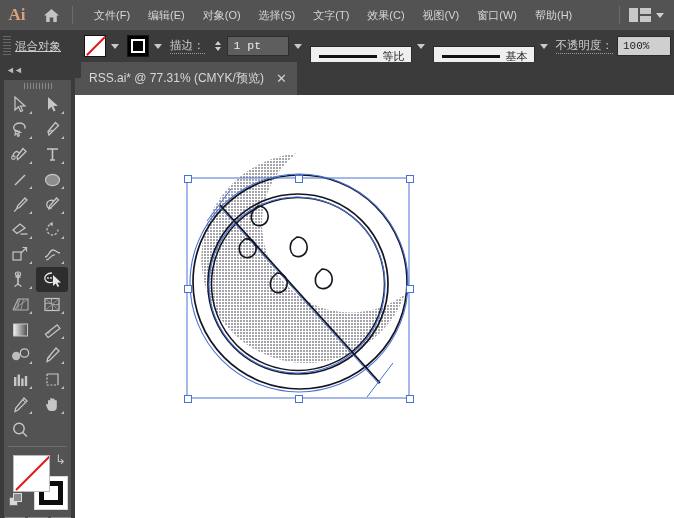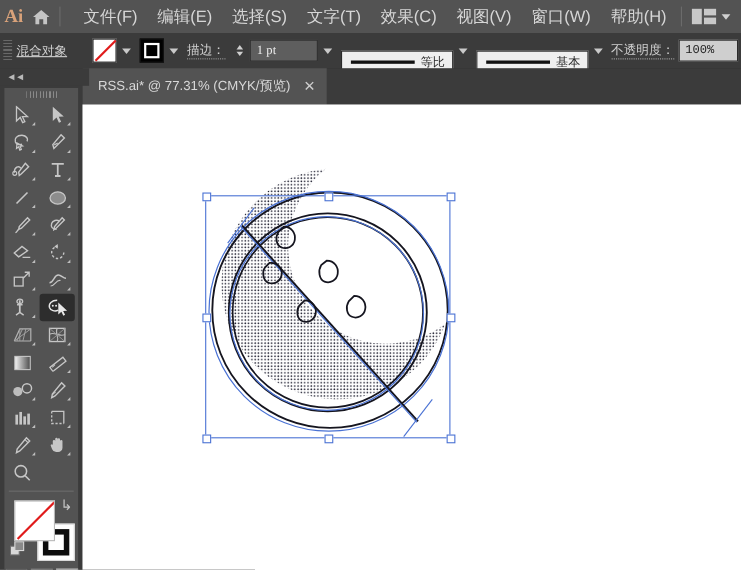--- a/index.html
+++ b/index.html
@@ -20,21 +20,21 @@
     width:34px;height:40px;display:flex;align-items:center;justify-content:center;
     color:#d9a27a;font-size:17px;font-weight:bold;letter-spacing:0px;
     font-family:"Liberation Serif","DejaVu Serif",serif;
   }
   .home-icon{
     width:34px;height:30px;display:flex;align-items:center;justify-content:center;
   }
   .vsep{width:1px;height:18px;background:#6b6b6b;margin:0 4px;}
   .menu-items{display:flex;align-items:center;margin-left:8px;}
   .menu-item{
-    color:#d6d6d6;font-size:15px;padding:4px 9px;cursor:default;white-space:nowrap;
+    color:#d6d6d6;font-size:11px;padding:4px 9px;cursor:default;white-space:nowrap;
   }
   .ws-switch{
     margin-left:auto;display:flex;align-items:center;gap:5px;padding-right:10px;
   }
   .ws-grid{display:flex;flex-direction:column;gap:2px;}
   .ws-grid .r{display:flex;gap:2px;}
   .ws-grid .b{background:#c8c8c8;}
   .chev{
     width:0;height:0;border-left:4px solid transparent;border-right:4px solid transparent;
     border-top:5px solid #d0d0d0;
@@ -83,21 +83,21 @@
     width:11px;height:20px;margin:0 3px 0 4px;
   }
   .spinner b{
     width:0;height:0;border-left:3.5px solid transparent;border-right:3.5px solid transparent;display:block;
   }
   .spinner b.up{border-bottom:4px solid #cfcfcf;margin-bottom:2px;}
   .spinner b.dn{border-top:4px solid #cfcfcf;}
   .field{
     background:#5e5e5e;color:#ececec;font-size:11.5px;height:18px;line-height:18px;
     padding:0 6px;min-width:48px;border:1px solid #2e2e2e;
-    font-family:Liberation Serif, serif;
+    font-family:Liberation Mono, monospace;
   }
   .profile-box{
     background:#efefef;height:18px;display:flex;align-items:center;justify-content:flex-end;
     padding:0 6px 0 8px;min-width:86px;border:1px solid #2b2b2b;gap:6px;margin-top:20px;
   }
   .profile-box .ln{flex:1;height:3px;background:#111;}
   .profile-box .tx{color:#2a2a2a;font-size:11px;white-space:nowrap;}
   .opacity-field{
     background:#cfcfcf;color:#1d1d1d;font-size:11px;height:18px;line-height:18px;
     padding:0 5px;min-width:42px;border:1px solid #2b2b2b;
@@ -205,20 +205,21 @@
     <div class="ai-logo">Ai</div>
     <div class="home-icon">
       <svg width="17" height="15" viewBox="0 0 17 15">
         <path d="M8.5 1 L16 7.5 L13.8 7.5 L13.8 14 L10.3 14 L10.3 9.6 L6.7 9.6 L6.7 14 L3.2 14 L3.2 7.5 L1 7.5 Z" fill="#c4c4c4"></path>
       </svg>
     </div>
     <div class="vsep"></div>
     <div class="menu-items">
       <div class="menu-item">文件(F)</div>
       <div class="menu-item">编辑(E)</div>
+      <div class="menu-item">对象(O)</div>
       <div class="menu-item">选择(S)</div>
       <div class="menu-item">文字(T)</div>
       <div class="menu-item">效果(C)</div>
       <div class="menu-item">视图(V)</div>
       <div class="menu-item">窗口(W)</div>
       <div class="menu-item">帮助(H)</div>
     </div>
     <div class="ws-switch">
       <div class="vsep"></div>
       <div class="ws-grid">

